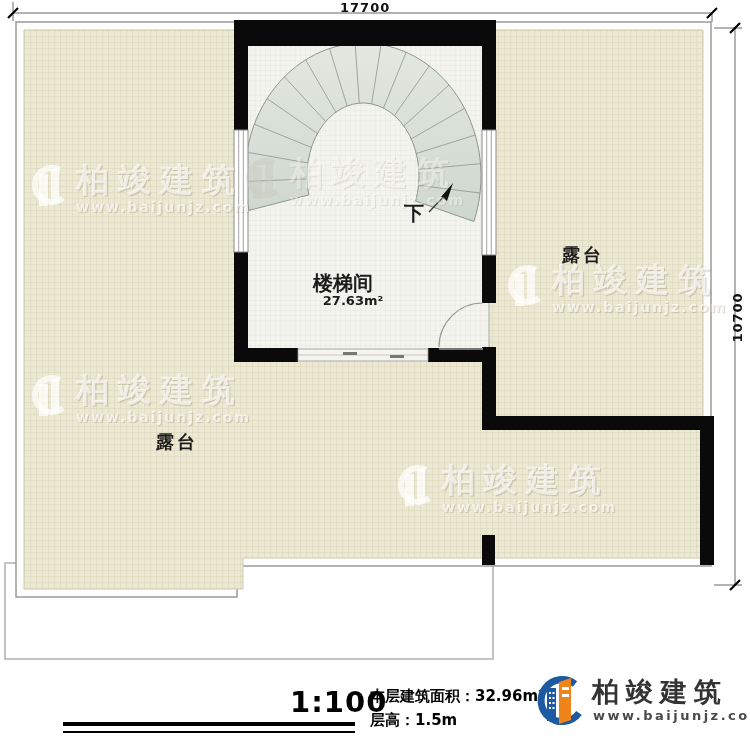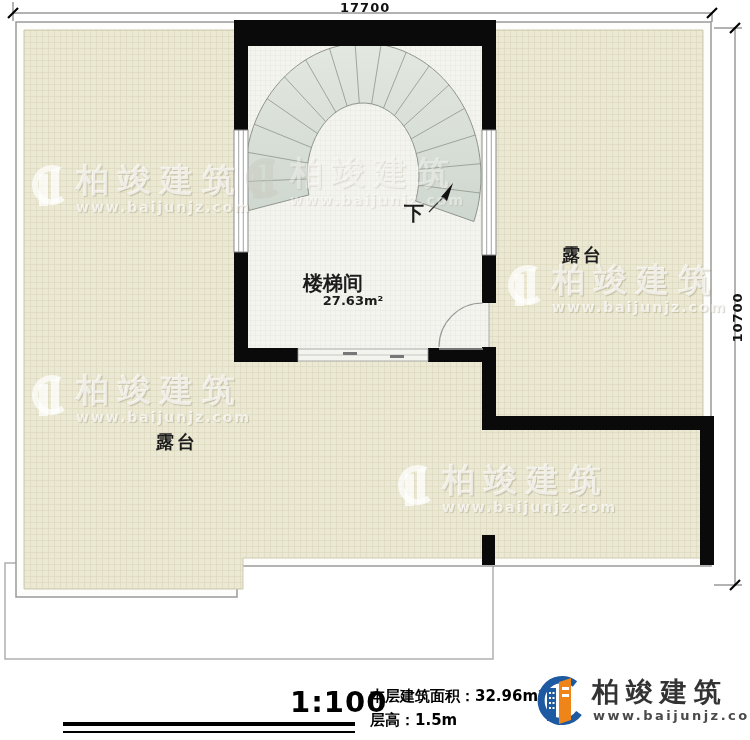--- a/index.html
+++ b/index.html
@@ -187,21 +187,21 @@
     </svg>
     <div class="wm-text">
         <div class="wm-name">柏竣建筑</div>
       <div class="wm-url">www.baijunjz.com</div>
       </div>
   </div>
 
   <div class="abs dim-label" style="left:340px;top:0px">17700</div>
   <div class="abs dim-label" style="left:712px;top:310px;transform:rotate(-90deg);transform-origin:center;">10700</div>
 
-  <div class="abs room-label" style="left:333px;top:270px;transform:translateX(-50%);font-size:20px;">楼梯间</div>
+  <div class="abs room-label" style="left:343px;top:270px;transform:translateX(-50%);font-size:20px;">楼梯间</div>
   <div class="abs room-label" style="left:353px;top:293px;transform:translateX(-50%);font-size:13px;">27.63m²</div>
   <div class="abs room-label" style="left:404px;top:200px;font-size:20px;">下</div>
   <div class="abs room-label" style="left:583px;top:243px;transform:translateX(-50%);font-size:18px;letter-spacing:3px;">露台</div>
   <div class="abs room-label" style="left:177px;top:430px;transform:translateX(-50%);font-size:18px;letter-spacing:3px;">露台</div>
 
   <div class="abs scale-text" style="left:290px;top:688px;text-align:center;">1:100</div>
   <div class="abs rule" style="left:63px;top:722px;width:292px;height:4px;"></div>
   <div class="abs rule" style="left:63px;top:731px;width:292px;height:2px;"></div>
   <div class="abs info-line" style="left:370px;top:687px;">本层建筑面积：32.96m²</div>
   <div class="abs info-line" style="left:370px;top:711px;">层高：1.5m</div>

